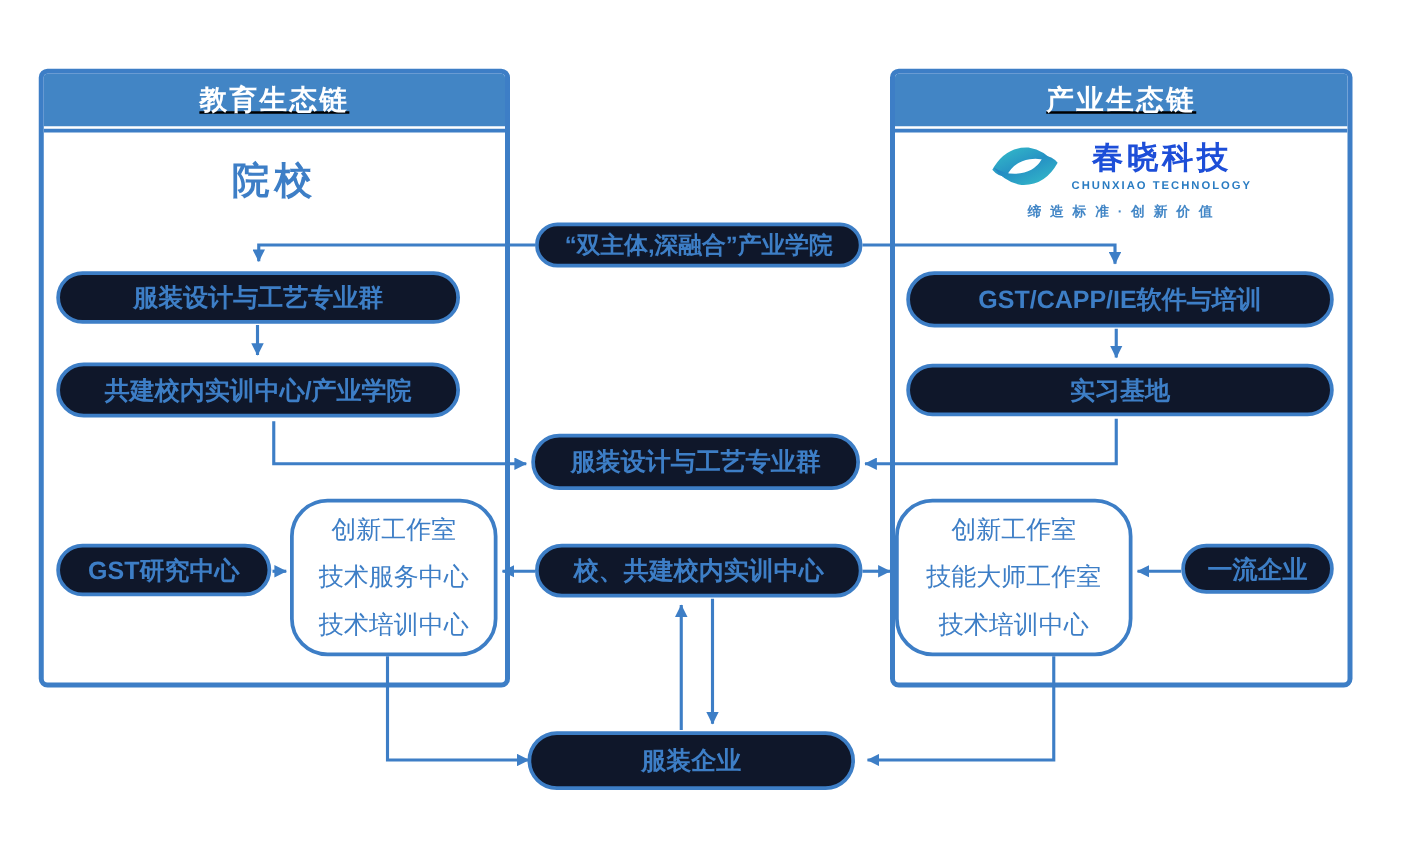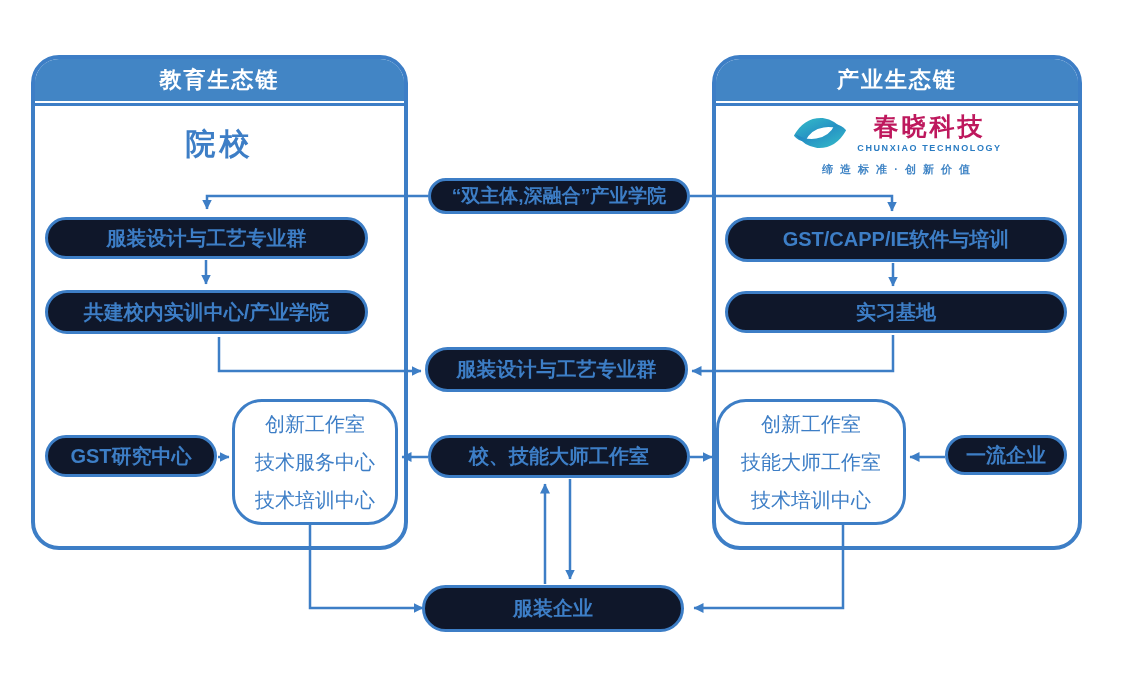--- a/index.html
+++ b/index.html
@@ -2,22 +2,22 @@
 <html><head>
 <meta charset="utf-8">
 <style>
   html,body{margin:0;padding:0;}
   body{
     width:1129px;height:689px;position:relative;background:#ffffff;
     font-family:"Liberation Sans","DejaVu Sans",sans-serif;
     overflow:hidden;
   }
   .panel{
-    position:absolute;border:4px solid #3d7ec6;border-radius:28px;
-    background:#ffffff;box-sizing:border-box;overflow:hidden;
+    position:absolute;border:4px solid #3d7ec6;border-radius:7px;
+    background:#ffffff;box-sizing:border-box;overflow:hidden;text-decoration:underline;
   }
   .panel-header{
     height:42px;background:#4285c5;color:#ffffff;
     display:flex;align-items:center;justify-content:center;
     font-size:22px;font-weight:700;letter-spacing:2px;
     border-bottom:2px solid #ffffff;
     box-shadow:0 3px 0 0 #3d7ec6;
   }
   .pill{
     position:absolute;border:3px solid #3d7ec6;background:#0f172a;
@@ -33,21 +33,21 @@
   }
   .big-title{
     position:absolute;color:#3d7ec6;font-size:30px;font-weight:700;
     letter-spacing:4px;text-align:center;z-index:3;
   }
   .logo-wrap{
     position:absolute;display:flex;flex-direction:column;align-items:center;z-index:3;
   }
   .logo-row{display:flex;align-items:center;gap:9px;}
   .logo-texts{display:flex;flex-direction:column;align-items:center;}
-  .logo-name{font-size:25px;font-weight:700;color:#be185d;letter-spacing:3px;line-height:1.1;}
+  .logo-name{font-size:25px;font-weight:700;color:#1d4ed8;letter-spacing:3px;line-height:1.1;}
   .logo-en{font-size:9px;font-weight:700;color:#2a7cc2;letter-spacing:1.6px;margin-top:2px;}
   .logo-slogan{font-size:11px;font-weight:600;color:#4286c6;letter-spacing:2px;margin-top:8px;}
   svg.connectors{position:absolute;left:0;top:0;z-index:2;pointer-events:none;}
 </style>
 </head>
 <body>
 
 <div class="panel" style="left:31px;top:55px;width:377px;height:495px;">
   <div class="panel-header">教育生态链</div>
 </div>
@@ -127,15 +127,15 @@
   <div>技能大师工作室</div>
   <div>技术培训中心</div>
 </div>
 
 <div class="pill" style="left:945px;top:435px;width:122px;height:40px;">一流企业</div>
 
 <div class="pill" style="left:428px;top:178px;width:262px;height:36px;font-size:19px;">“双主体,深融合”产业学院</div>
 
 <div class="pill" style="left:425px;top:347px;width:263px;height:45px;">服装设计与工艺专业群</div>
 
-<div class="pill" style="left:428px;top:435px;width:262px;height:43px;">校、技能大师工作室</div>
+<div class="pill" style="left:428px;top:435px;width:262px;height:43px;">校、共建校内实训中心</div>
 
 <div class="pill" style="left:422px;top:585px;width:262px;height:47px;">服装企业</div>
 
 </body></html>

